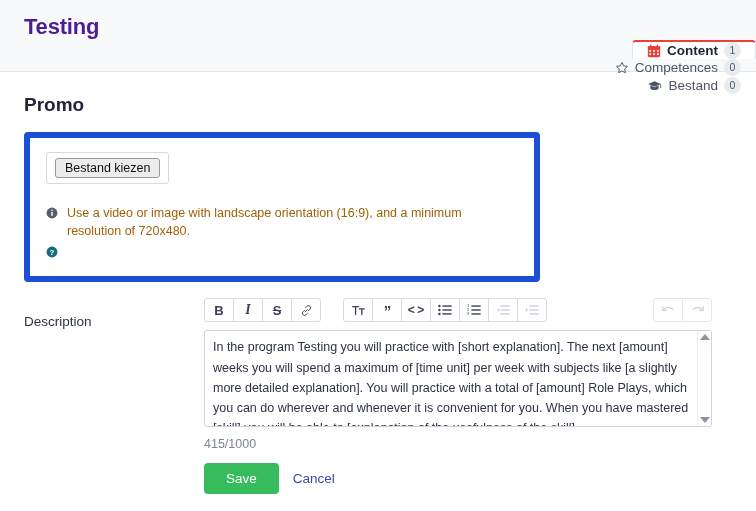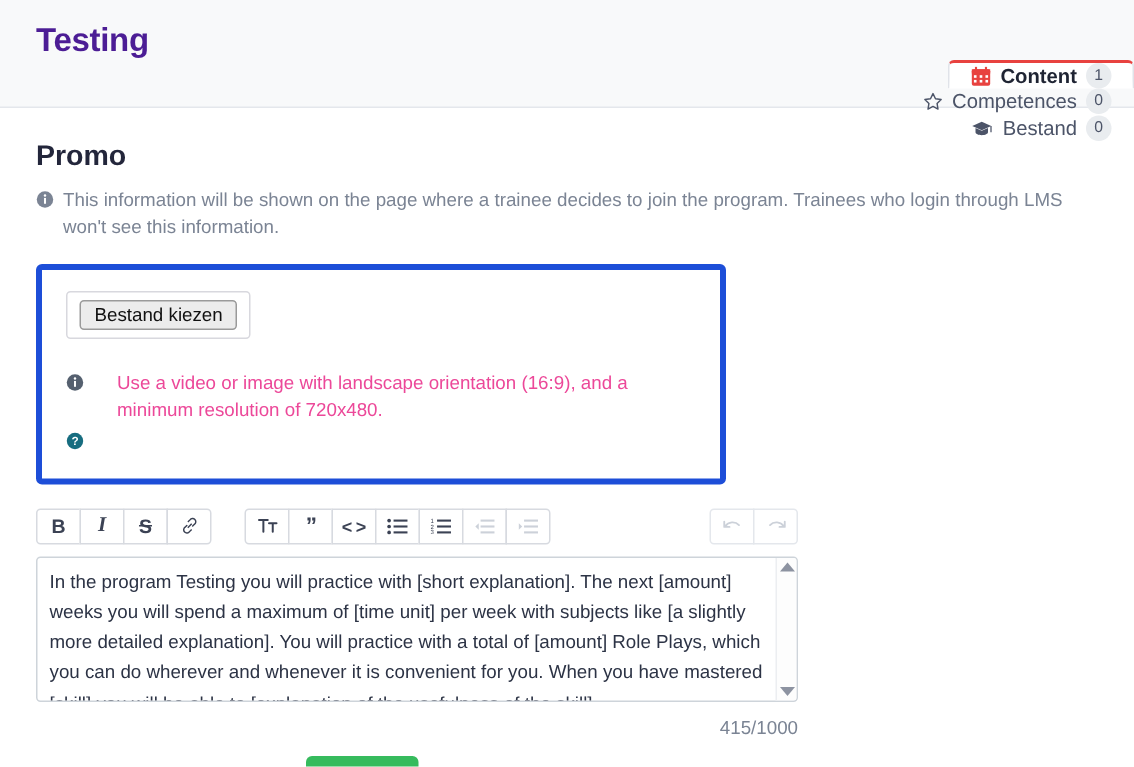--- a/index.html
+++ b/index.html
@@ -110,25 +110,25 @@
     width: 180px;
     flex: none;
     font-size: 13.5px;
     color: #2c3345;
     padding-top: 16px;
   }
   .form-field { flex: 1 1 auto; }
 
   
   .panel {
-    border: 4px solid #1d4ed8;
+    border: 6px solid #1d4ed8;
     border-radius: 4px;
     background: #ffffff;
     padding: 14px 16px 14px 16px;
-    width: 460px;
+    width: 516px;
   }
   .file-input {
     border: 1px solid #d8d8de;
     border-radius: 3px;
     background: #fff;
     display: inline-flex;
     align-items: center;
     padding: 5px 8px;
     gap: 8px;
   }
@@ -141,24 +141,24 @@
     color: #111;
     font-family: "Liberation Sans", sans-serif;
     cursor: pointer;
   }
   .file-name {
     font-size: 12.5px;
     color: #585f6e;
   }
   .panel-note {
     display: flex;
-    gap: 22px;
+    gap: 9px;
     font-size: 12.5px;
     line-height: 1.45;
-    color: #ec4899;
+    color: #a16207;
     margin-top: 20px;
   }
   .panel-note .info-dot { flex: none; margin-top: 2px; }
   .panel-link-row {
     display: flex;
     gap: 6px;
     align-items: flex-start;
     margin-top: 4px;
   }
   .panel-link {
@@ -232,21 +232,20 @@
   .sb-arrow {
     width: 0; height: 0;
     border-left: 5px solid transparent;
     border-right: 5px solid transparent;
     cursor: pointer;
   }
   .sb-arrow.up { border-bottom: 6px solid #8d93a1; }
   .sb-arrow.down { border-top: 6px solid #8d93a1; }
 
   .counter {
-    text-align: right;
     font-size: 12.5px;
     color: #7b8494;
     width: 508px;
     margin-top: 10px;
   }
 
   
   .actions {
     display: flex;
     align-items: center;
@@ -321,30 +320,20 @@
     </div>
 
 
   </div>
 </div>
 
 <div class="content">
 
   <h2 class="section-title">Promo</h2>
 
-  <div class="note">
-    <span class="info-dot">
-      <svg width="12" height="12" viewBox="0 0 16 16">
-        <circle cx="8" cy="8" r="7.3" fill="#7b8494"></circle>
-        <rect x="7.1" y="6.6" width="1.8" height="5.2" fill="#fff"></rect>
-        <circle cx="8" cy="4.4" r="1.1" fill="#fff"></circle>
-      </svg>
-    </span>
-    <span>This information will be shown on the page where a trainee decides to join the program. Trainees who login through LMS won't see this information.</span>
-  </div>
 
   <div class="form-row">
     <div class="form-field">
       <div class="panel">
 
         <div class="file-input">
           <button class="file-btn">Bestand kiezen</button>
         </div>
 
         <div class="panel-note">
@@ -365,20 +354,21 @@
               <text x="8" y="11.8" font-size="10.5" font-family="Liberation Sans, sans-serif" font-weight="bold" fill="#fff" text-anchor="middle">?</text>
             </svg>
           </span>
         </div>
 
       </div>
     </div>
   </div>
 
   <div class="form-row">
+    <div class="form-label">Description</div>
     <div class="form-field">
       <div class="editor-wrap">
 
         <div class="editor-toolbar">
 
           <div class="btn-group">
             <div class="tb-btn">
               <span style="font-weight:bold;font-size:13px;">B</span>
             </div>
             <div class="tb-btn">

